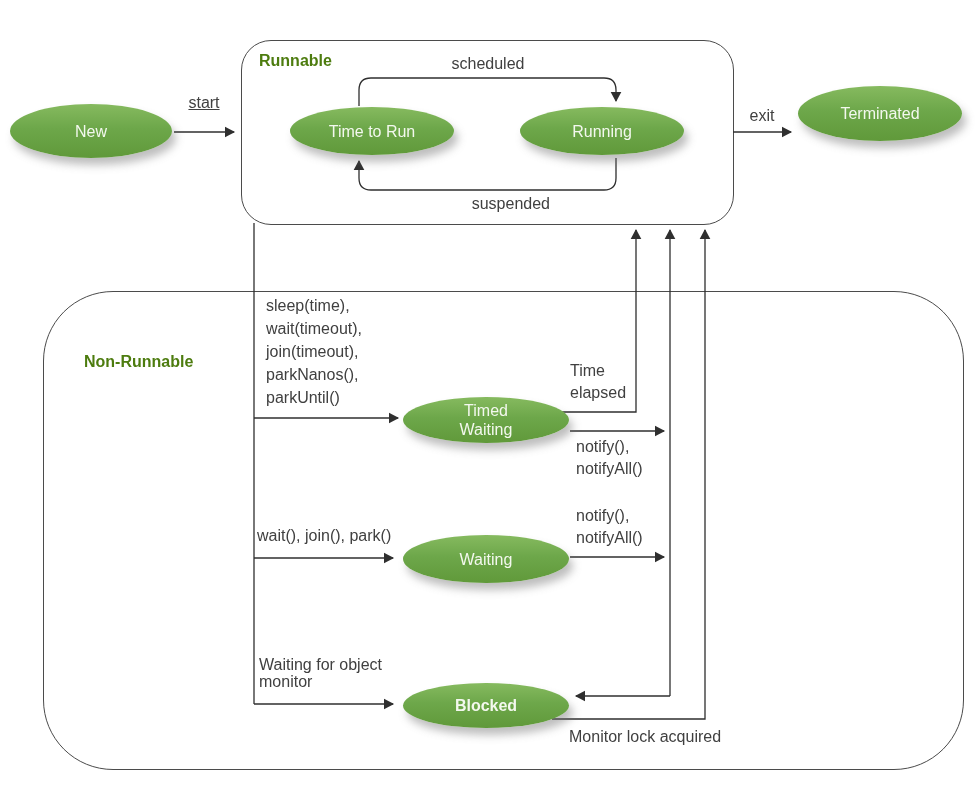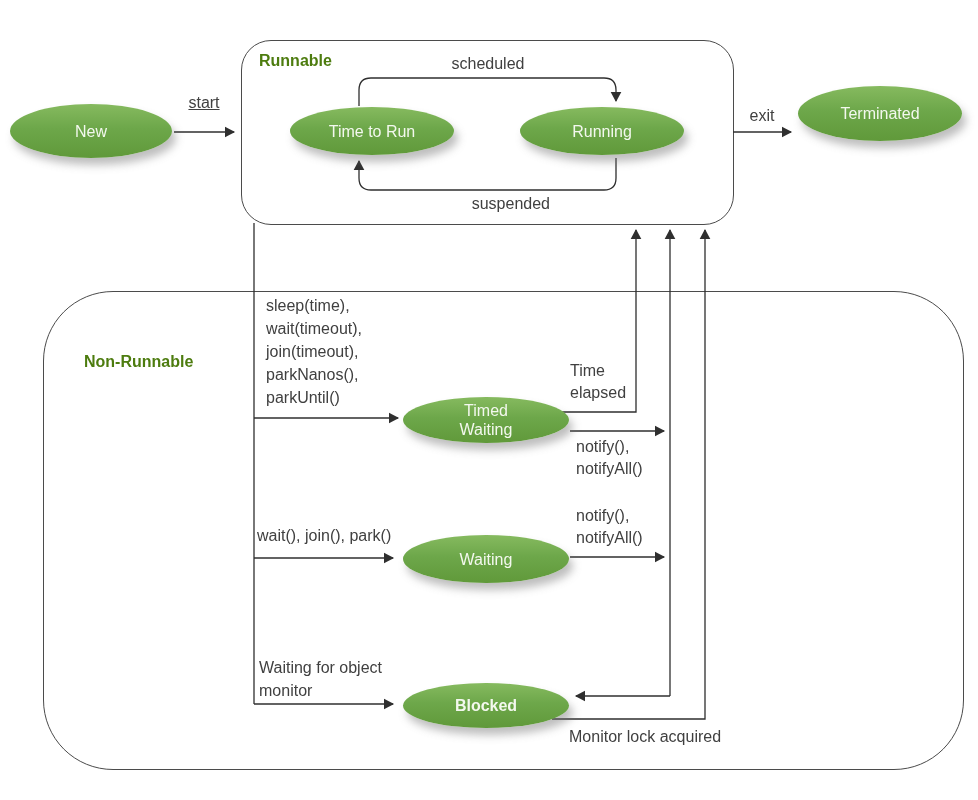--- a/index.html
+++ b/index.html
@@ -84,17 +84,17 @@
 join(timeout),
 parkNanos(),
 parkUntil()</div>
   <div class="lbl" style="left:570px;top:360px;">Time
 elapsed</div>
   <div class="lbl" style="left:576px;top:436px;">notify(),
 notifyAll()</div>
   <div class="lbl" style="left:257px;top:525px;">wait(), join(), park()</div>
   <div class="lbl" style="left:576px;top:505px;">notify(),
 notifyAll()</div>
-  <div class="lbl" style="left:259px;top:656px;line-height:23px;">Waiting for object
+  <div class="lbl" style="left:259px;top:656px;line-height:17px;">Waiting for object
 monitor</div>
   <div class="lbl" style="left:569px;top:726px;">Monitor lock acquired</div>
 
 </div>
 
 </body></html>

